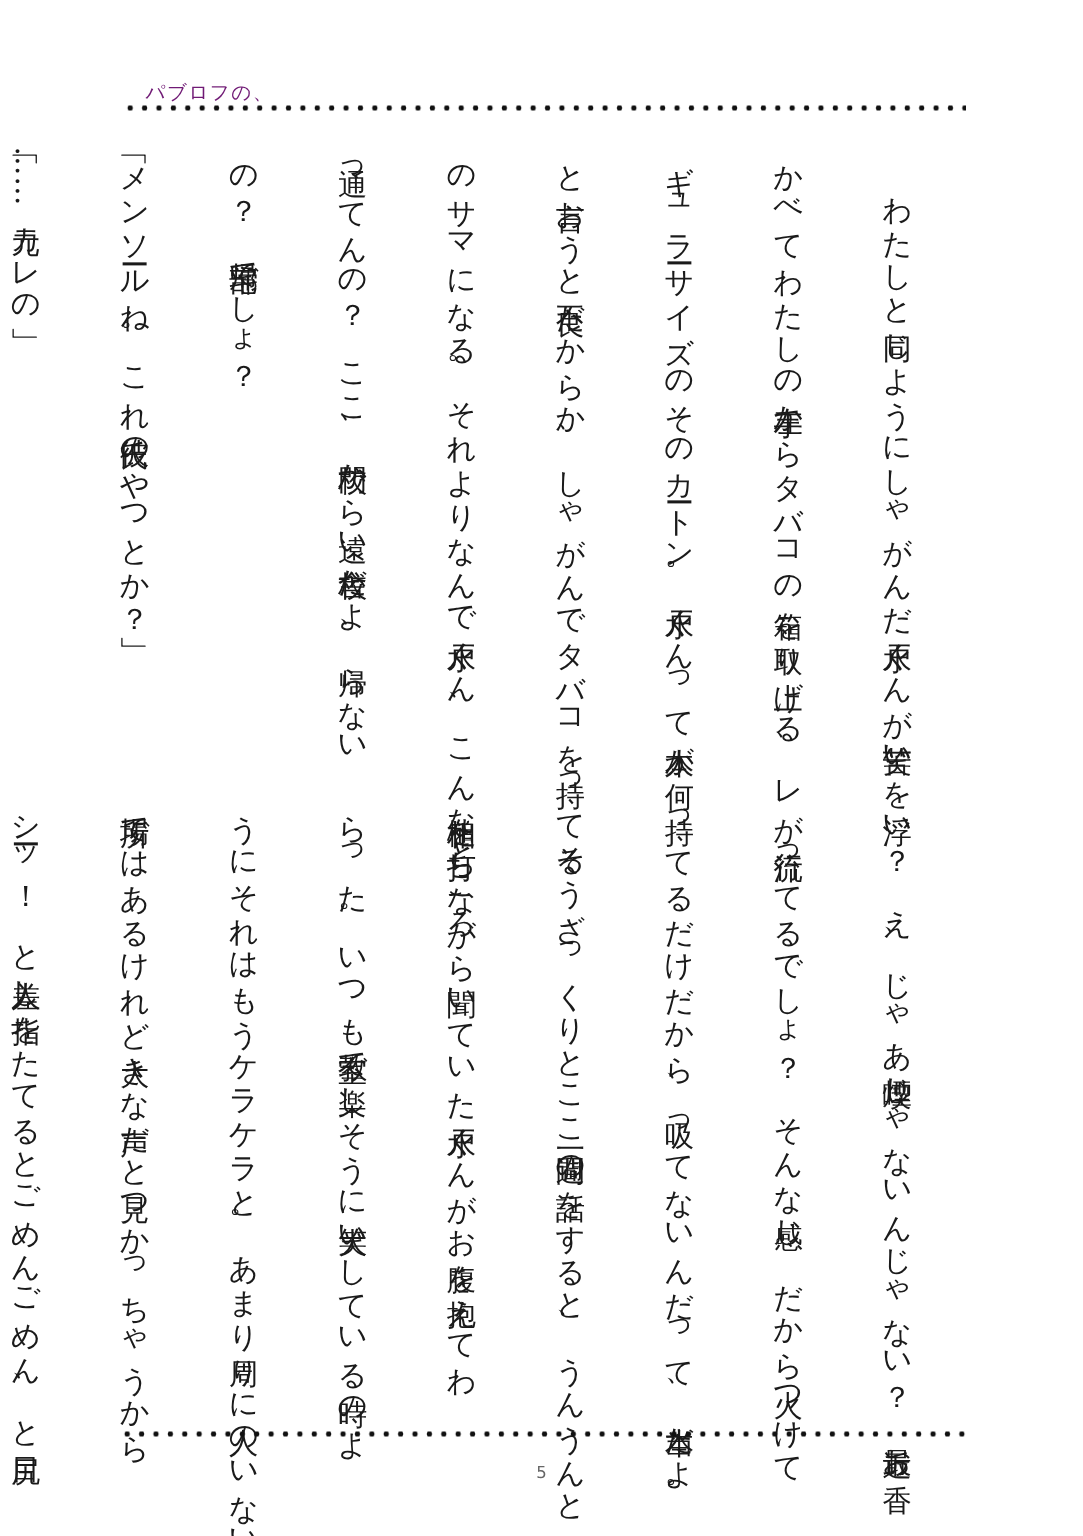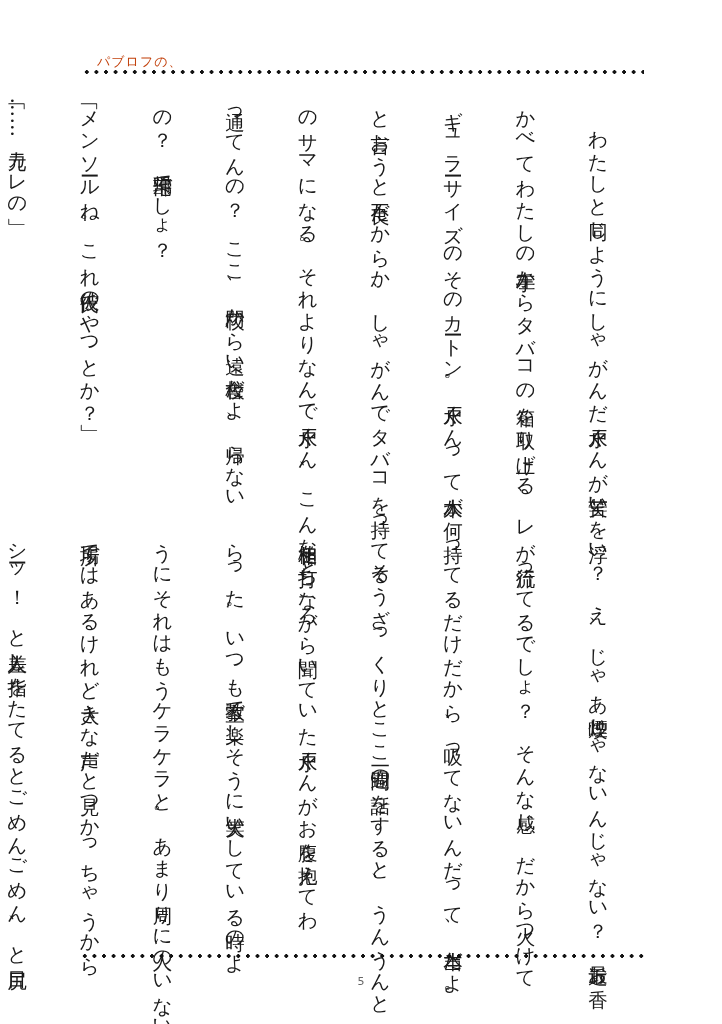--- a/index.html
+++ b/index.html
@@ -4,21 +4,21 @@
   <style>
     html, body { margin: 0; padding: 0; background: #ffffff; }
     body {
       width: 722px; height: 1024px; position: relative; overflow: hidden;
       font-family: "DejaVu Serif", "Liberation Serif", serif;
       color: #1a1a1a;
     }
     .running-head {
       position: absolute; left: 97px; top: 53px;
       font-family: "DejaVu Sans", "Liberation Sans", sans-serif;
-      font-size: 13px; color: #c2410c; letter-spacing: 1px;
+      font-size: 13px; color: #701a75; letter-spacing: 1px;
     }
     .dot-rule {
       position: absolute; left: 82px; width: 562px; height: 6px;
       background-image: radial-gradient(circle, #111 1.7px, transparent 2px);
       background-size: 9.6px 6px;
       background-repeat: repeat-x;
     }
     .dot-rule.top { top: 69px; }
     .dot-rule.bottom { top: 953px; left: 80px; width: 566px; }
     .text-block {

